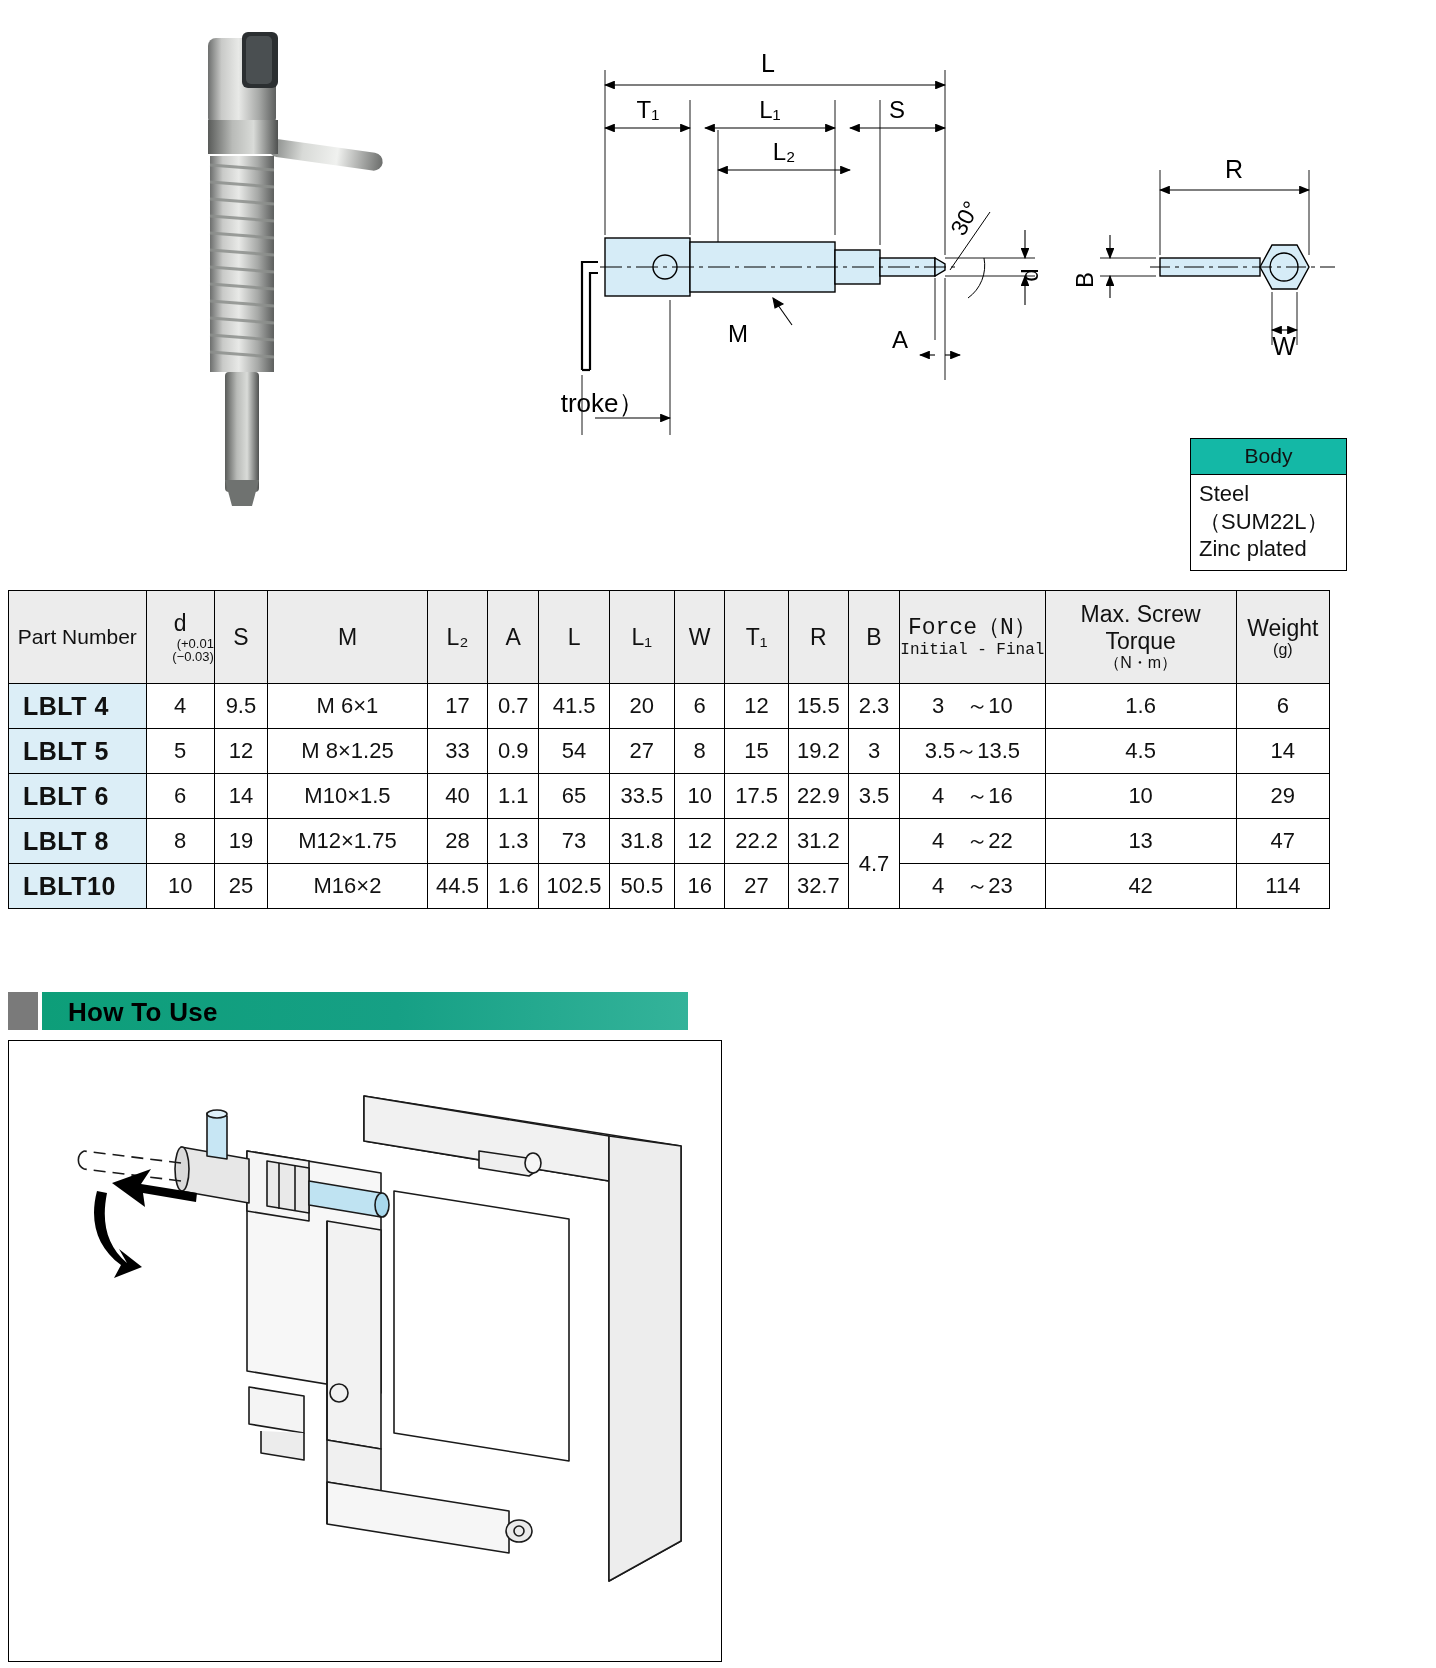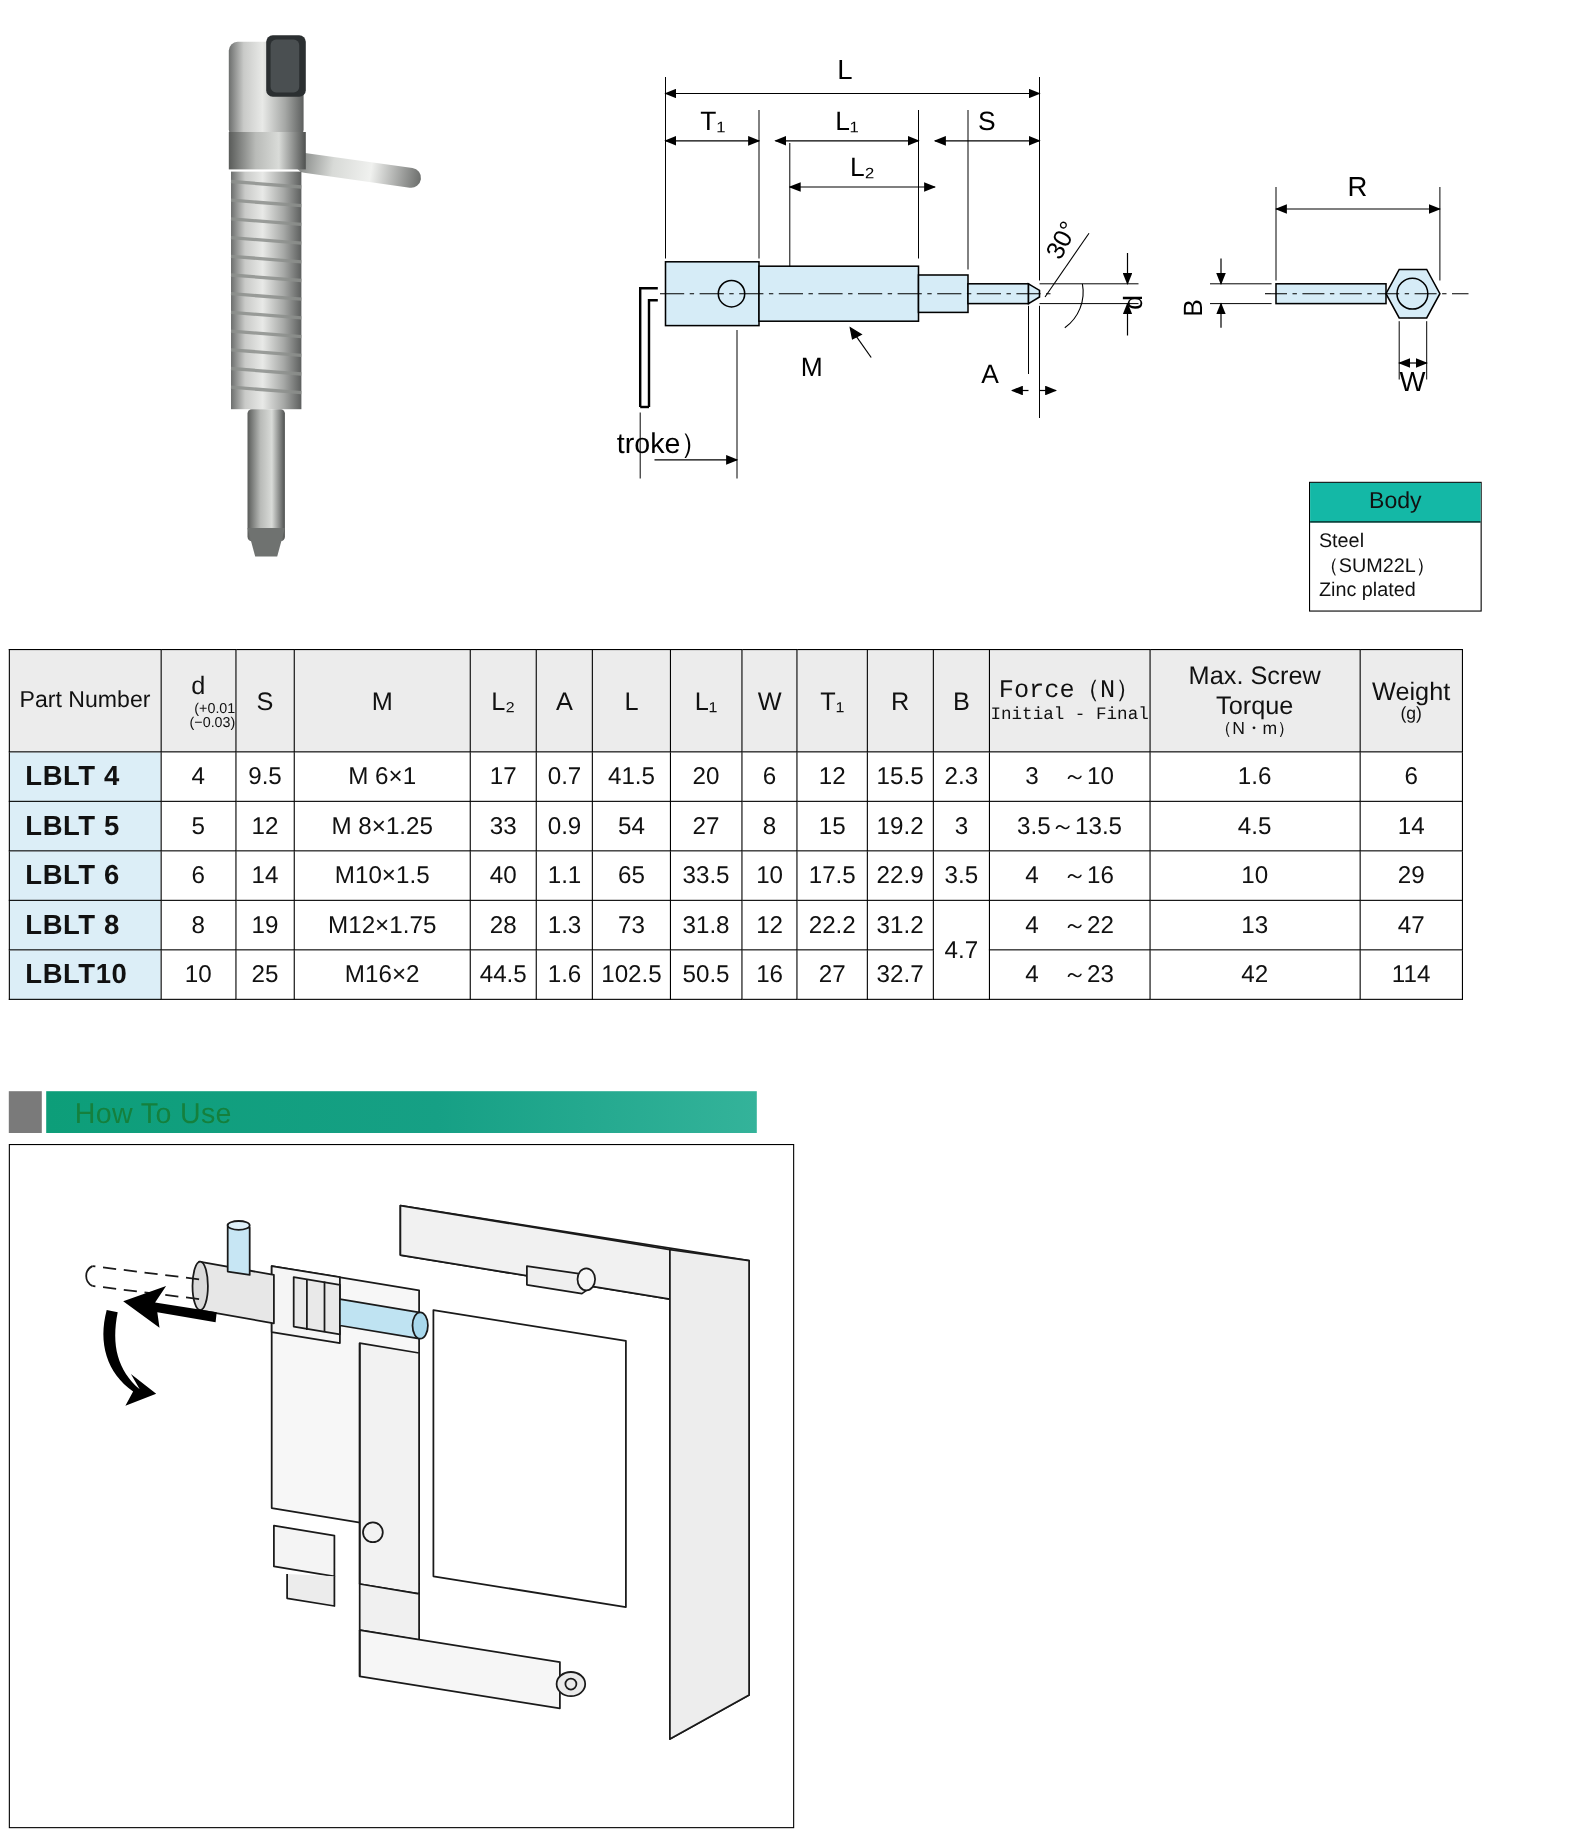--- a/index.html
+++ b/index.html
@@ -23,21 +23,21 @@
   
   .bodybox{
     position:absolute;left:1190px;top:438px;width:155px;
     border:1px solid #000;background:#fff;
     font-size:19px;
   }
   .bodybox .hdr{
     background:#14b8a6;text-align:center;padding:5px 0 6px;
     border-bottom:1px solid #000;font-size:21px;
   }
-  .bodybox .val{padding:5px 8px 7px 8px;line-height:1.25;font-size:18px;}
+  .bodybox .val{padding:5px 8px 7px 8px;line-height:1.25;font-size:22px;}
 
   
   .spec{
     position:absolute;left:8px;top:590px;width:1322px;
     border-collapse:collapse;
     font-size:22px;
   }
   .spec td,.spec th{
     border:1px solid #000;
     text-align:center;
@@ -67,21 +67,21 @@
   .forcecell{text-align:left;padding-left:14px;}
 
   
   .htu{position:absolute;left:8px;top:992px;height:38px;width:680px;}
   .htu .sq{position:absolute;left:0;top:0;width:30px;height:38px;background:#7a7a7a;}
   .htu .bar{
     position:absolute;left:34px;top:0;height:38px;width:646px;
     background:linear-gradient(to right,#0d9e79 0%,#16a085 55%,#34b39a 100%);
   }
   .htu .lbl{
-    position:absolute;left:60px;top:5px;color:#15803d;font-weight:normal;font-size:26px;
+    position:absolute;left:60px;top:5px;color:#000000;font-weight:bold;font-size:26px;
     letter-spacing:0.3px;
   }
 
   
   .htufig{position:absolute;left:8px;top:1040px;width:712px;height:620px;border:1px solid #000;background:#fff;}
   .htufig svg{display:block;}
 </style>
 </head>
 <body>
 

